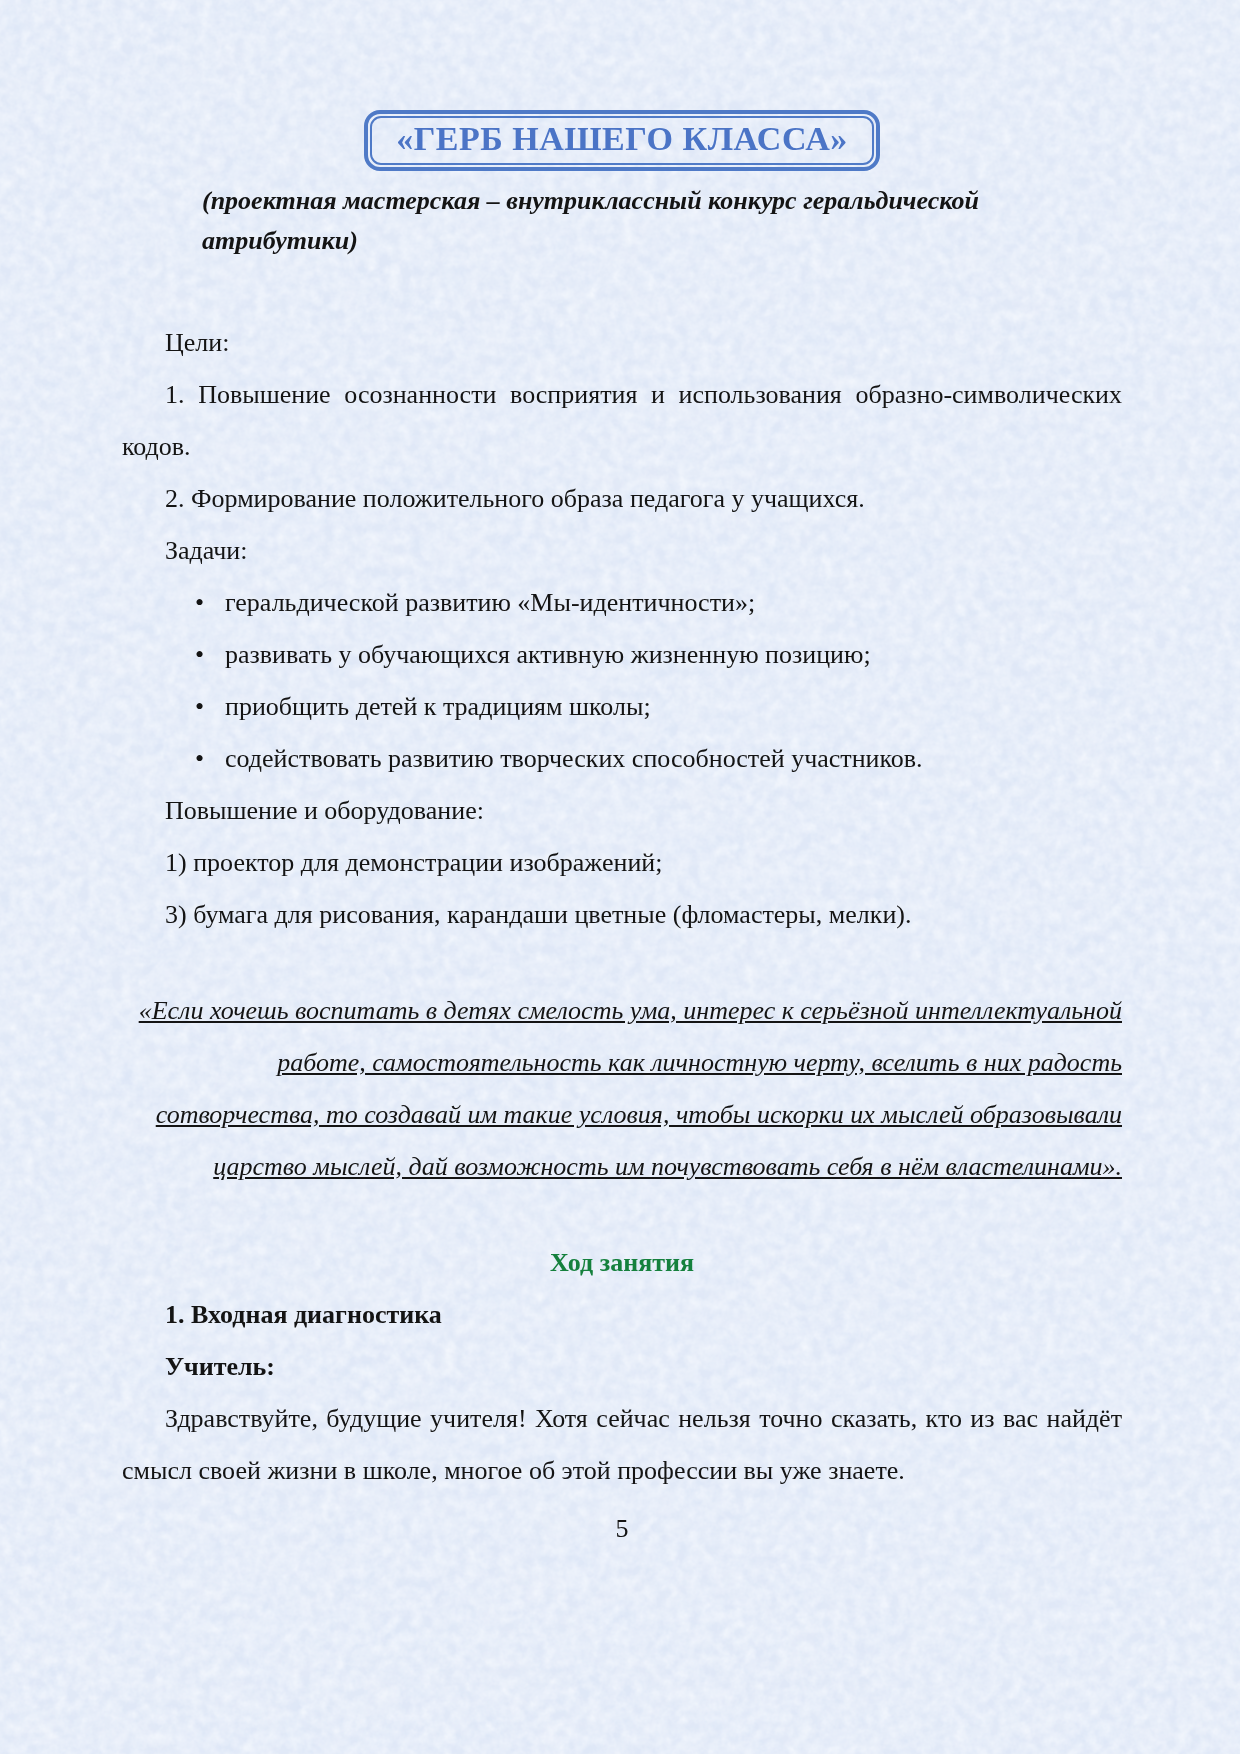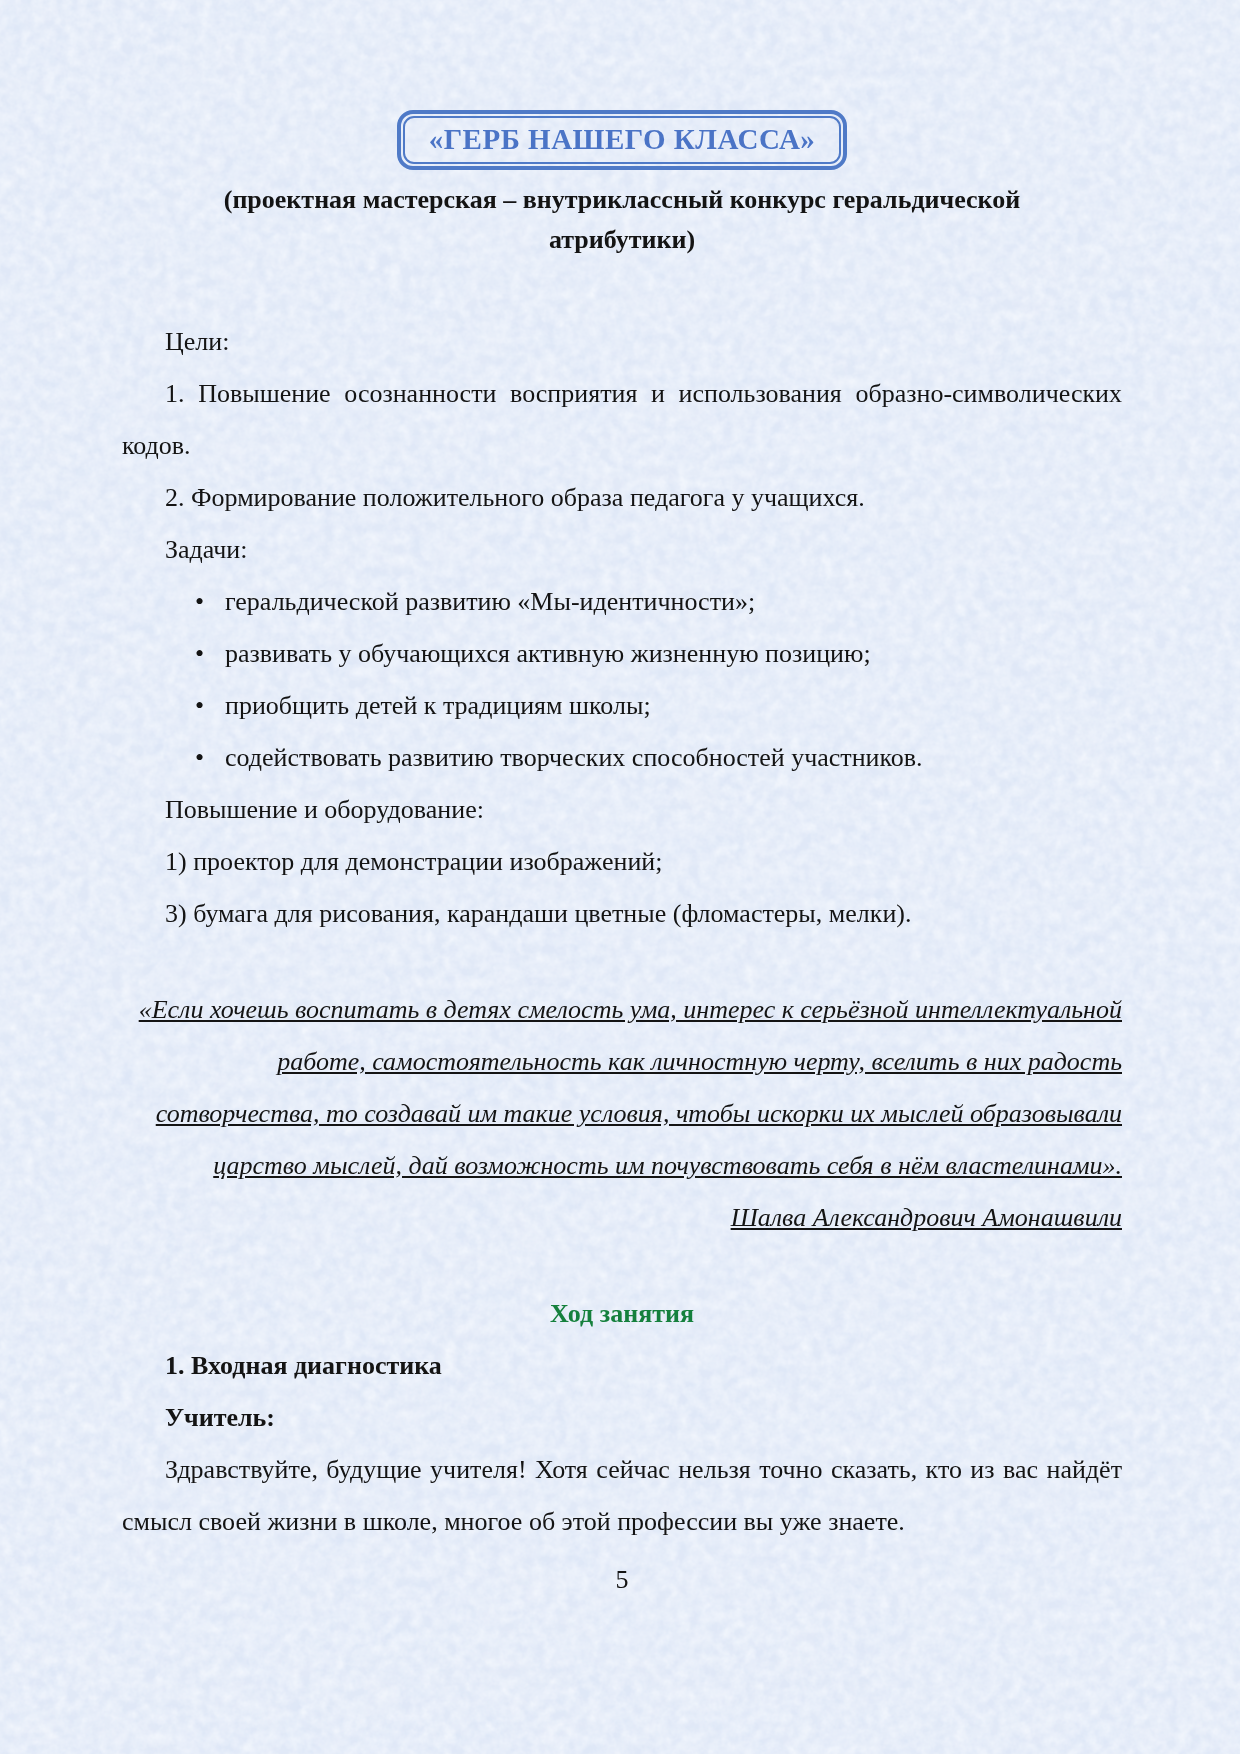--- a/index.html
+++ b/index.html
@@ -20,24 +20,24 @@
   .title-row { text-align:center; }
   .title-box {
     display:inline-block; position:relative;
     border:4px solid #4f7ac7; border-radius:16px;
     padding:7px 28px 7px; line-height:36px;
   }
   .title-box::after {
     content:""; position:absolute; inset:2px;
     border:2px solid #4f7ac7; border-radius:11px; pointer-events:none;
   }
-  .doc-title { font-size:29px; font-weight:bold; color:#4b74c6; letter-spacing:.5px; }
+  .doc-title { font-size:34px; font-weight:bold; color:#4b74c6; letter-spacing:.5px; }
   .subtitle {
     margin:10px auto 0; max-width:840px;
-    text-align:center; font-weight:bold; font-size:26px; line-height:40px;
+    font-weight:bold; font-size:26px; line-height:40px;font-style:italic;
   }
   .body-block { margin-top:56px; text-align:justify; }
   p { margin:0; }
   .p-indent { text-indent:43px; }
   .bullet-row { display:flex; }
   .bullet-glyph { flex:0 0 30px; padding-left:73px; box-sizing:content-box; }
   .epigraph {
     margin-top:44px; font-style:italic; text-align:right;text-decoration:underline;
   }
   .epigraph .author { text-align:right; }
@@ -108,21 +108,20 @@
         <span>содействовать развитию творческих способностей участников.</span>
       </div>
 
       <p class="p-indent">Повышение и оборудование:</p>
       <p class="p-indent">1) проектор для демонстрации изображений;</p>
       <p class="p-indent">3) бумага для рисования, карандаши цветные (фломастеры, мелки).</p>
     </div>
 
     <div class="epigraph">
       <p>«Если хочешь воспитать в детях смелость ума, интерес к серьёзной интеллектуальной работе, самостоятельность как личностную черту, вселить в них радость сотворчества, то создавай им такие условия, чтобы искорки их мыслей образовывали царство мыслей, дай возможность им почувствовать себя в нём властелинами».</p>
-      <p class="author">Шалва Александрович Амонашвили</p>
     </div>
 
     <p class="lesson-heading">Ход занятия</p>
     <p class="bold p-indent">1. Входная диагностика</p>
     <p class="bold p-indent">Учитель:</p>
     <p class="p-indent" style="text-align:justify;">Здравствуйте, будущие учителя! Хотя сейчас нельзя точно сказать, кто из вас найдёт смысл своей жизни в школе, многое об этой профессии вы уже знаете.</p>
 
     <p class="footer-pagenum">5</p>
   </div>
 

